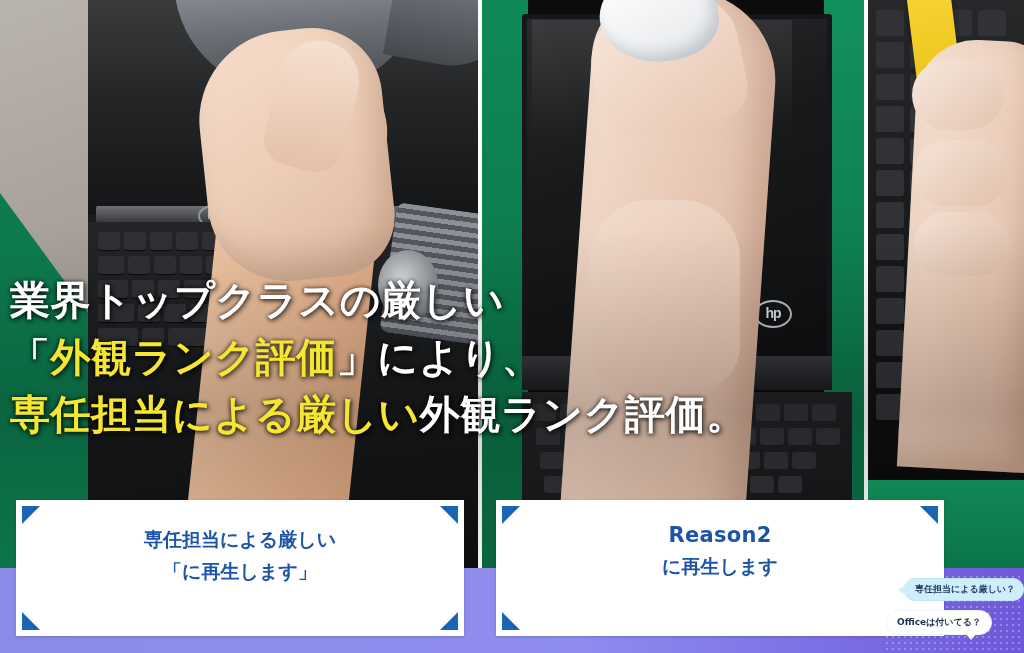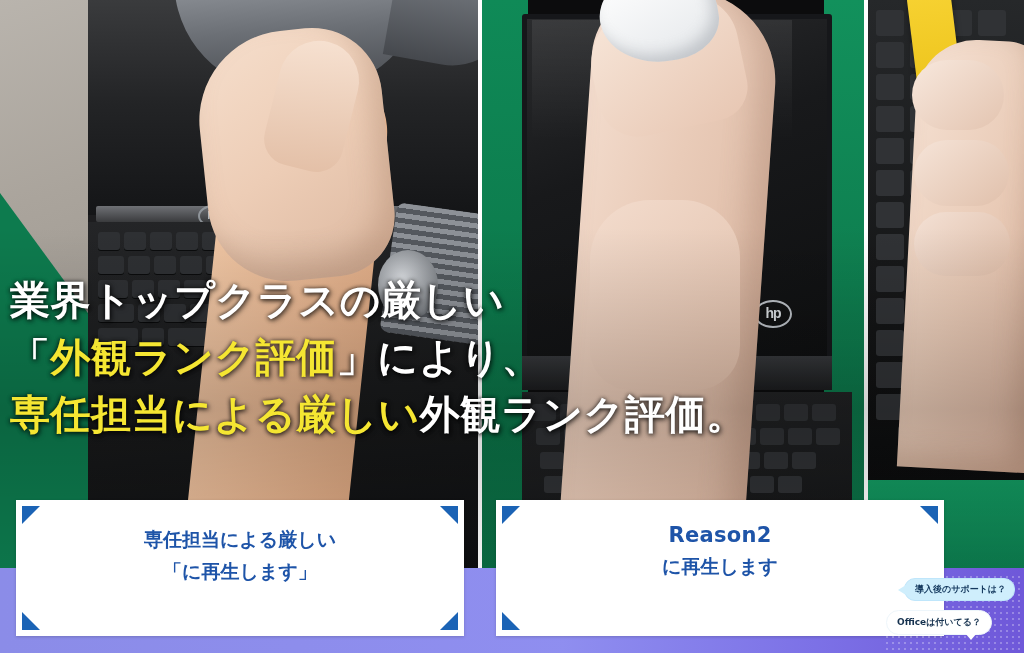--- a/index.html
+++ b/index.html
@@ -536,17 +536,17 @@
     <span class="corner c-bl"></span>
     <span class="corner c-br"></span>
     <div class="card-inner">
       <div class="card-title">Reason2</div>
       <div class="card-sub">に再生します</div>
     </div>
   </div>
 
   <div class="chat-wrap">
     <div class="dots"></div>
-    <div class="bubble bubble1">導入後のサポートは？</div>
+    <div class="bubble bubble1">専任担当による厳しい？</div>
     <div class="bubble bubble2">Officeは付いてる？</div>
   </div>
 
 </div>
 
 </body></html>

